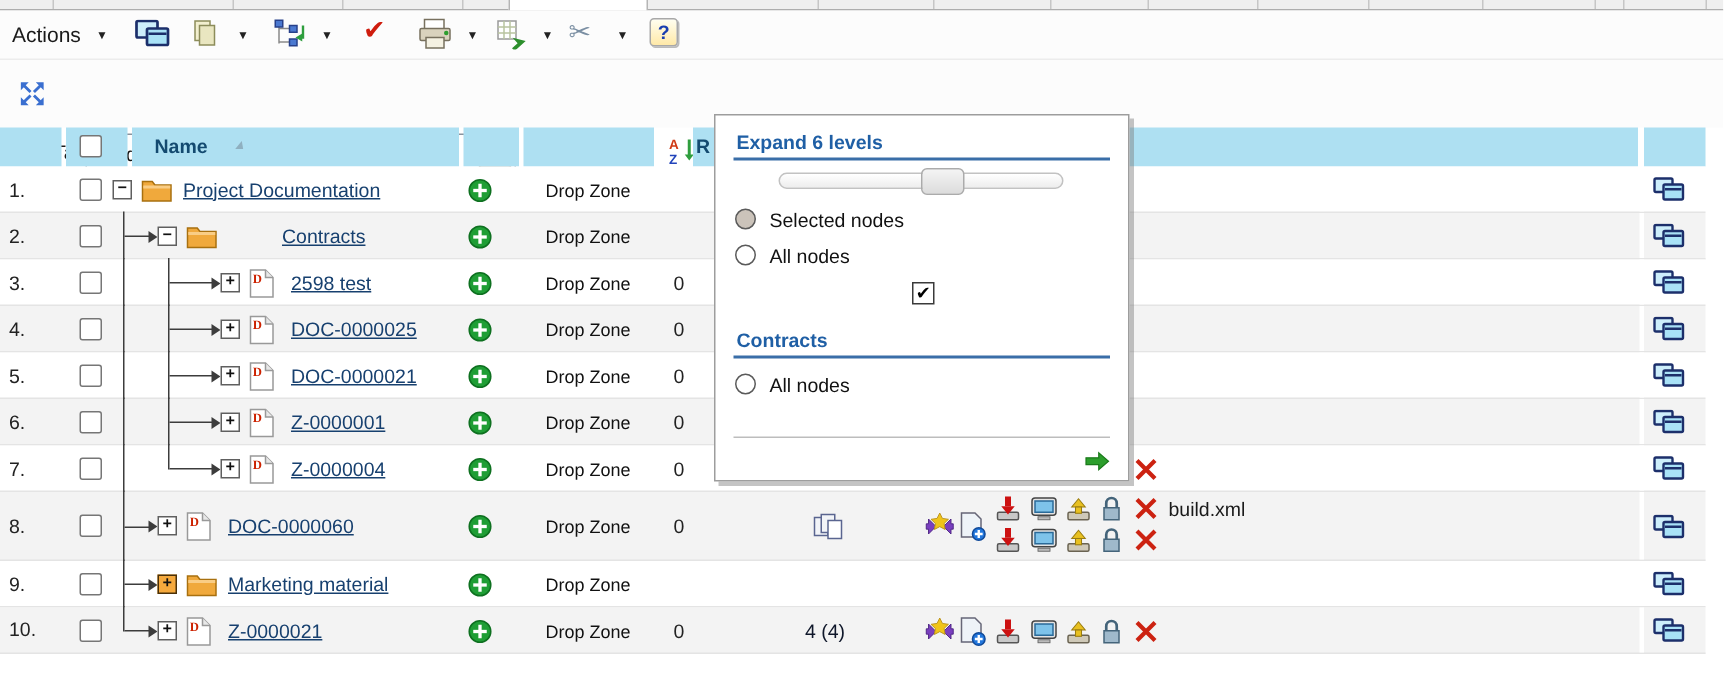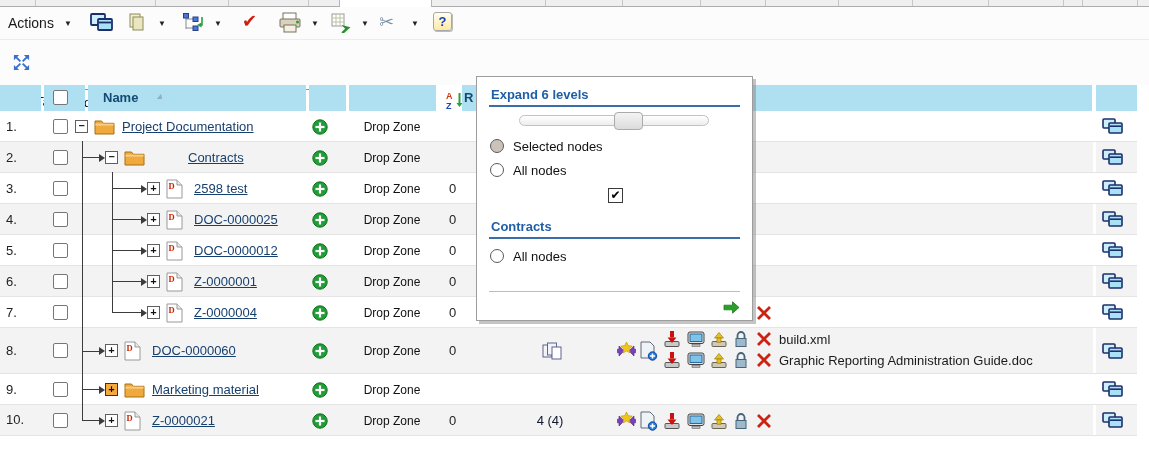--- a/index.html
+++ b/index.html
@@ -355,21 +355,21 @@
         <div class="hline" style="left: 113px; top: 15px; width: 29px;"></div>
         <div class="ahead" style="left: 141px; top: 11.5px;"></div>
         <div class="toggle" style="left: 147px; top: 8.5px;">+</div>
         <span class="icn" style="left: 166px; top: 5.5px;">
           <svg width="17" height="20" viewBox="0 0 17 20">
             <path d="M1 1 h10 l5 5 v13 H1 z" fill="#fff" stroke="#999"></path>
             <path d="M11 1 v5 h5" fill="#e8e8e8" stroke="#999"></path>
             <text x="2.5" y="9.5" font-size="8.5" font-weight="bold" fill="#cc2200" font-family="serif">D</text>
           </svg>
         </span>
-        <a class="link" style="left: 194px; top: 7.5px;">DOC-0000012</a>
+        <a class="link" style="left: 194px; top: 7.5px;">DOC-0000021</a>
         <span class="icn" style="left: 312px; top: 7.5px;">
           <svg width="16" height="16" viewBox="0 0 16 16">
             <circle cx="8" cy="8" r="7.2" fill="#1f9e35" stroke="#0e7020"></circle>
             <rect x="6.9" y="3.5" width="2.2" height="9" fill="#fff"></rect>
             <rect x="3.5" y="6.9" width="9" height="2.2" fill="#fff"></rect>
           </svg>
         </span>
         <span class="dz" style="top: 8.5px;">Drop Zone</span>
         <span class="val0" style="left: 449px; top: 7.5px;">0</span>
         <div class="coldiv"></div>
@@ -557,21 +557,20 @@
           <svg width="16" height="18" viewBox="0 0 16 18">
             <path d="M4.5 8.5 v-3 a3.5 3.5 0 0 1 7 0 v3" fill="none" stroke="#44647a" stroke-width="1.8"></path>
             <rect x="3" y="8.5" width="10" height="8" fill="#9fb9cb" stroke="#44647a"></rect>
           </svg>
         </span>
         <span class="icn" style="left: 755px; top: 24px;">
           <svg width="18" height="16" viewBox="0 0 18 16">
             <path d="M3 2 L15 14 M15 2 L3 14" stroke="#cc2211" stroke-width="2.8"></path>
           </svg>
         </span>
-        <span class="fname" style="left: 779px; top: 25px;">Graphic Reporting Administration Guide.doc</span>
         <div class="coldiv"></div>
         <span class="icn" style="left: 1102px; top: 14.5px;">
           <svg width="22" height="17" viewBox="0 0 22 17">
             <rect x="1" y="1" width="12" height="9" rx="1" fill="#cdeefb" stroke="#1c2f6b" stroke-width="1.6"></rect>
             <rect x="7" y="5" width="13" height="10" rx="1" fill="#a9e2f7" stroke="#1c2f6b" stroke-width="1.6"></rect>
             <line x1="8" y1="8.2" x2="19" y2="8.2" stroke="#1c2f6b" stroke-width="1.6"></line>
           </svg>
         </span>
       </div>
       <div class="trow odd" style="height: 31px;">

